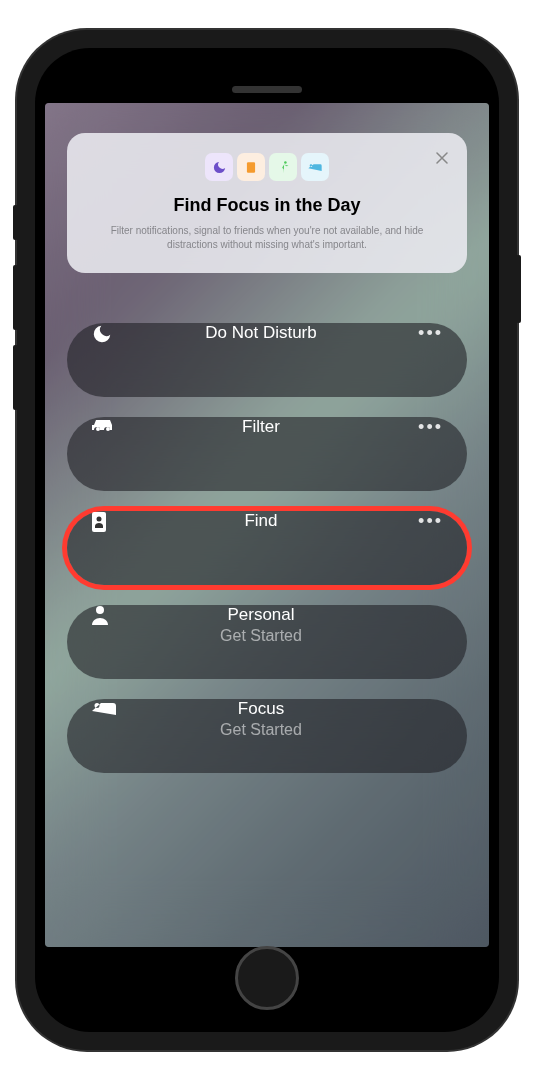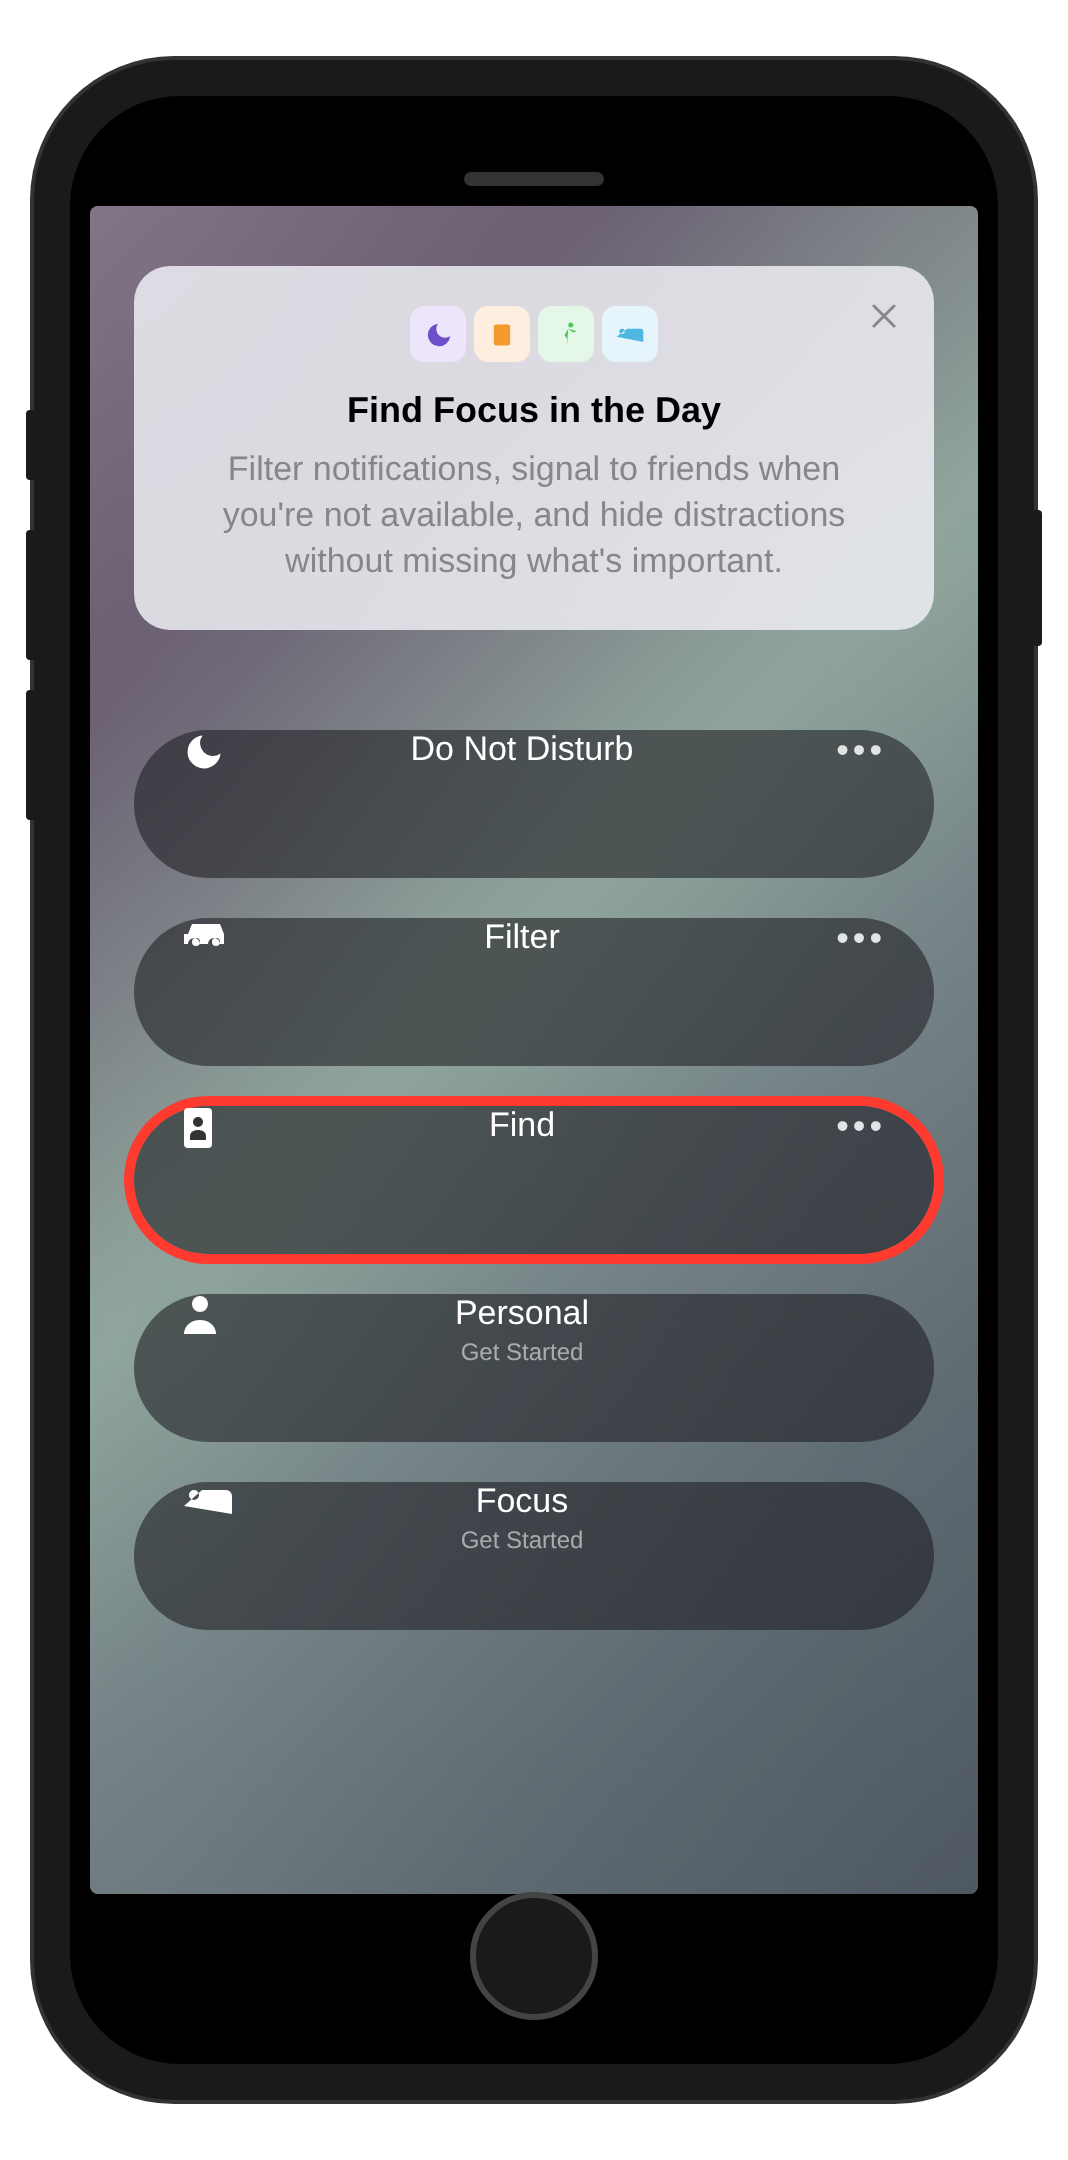--- a/index.html
+++ b/index.html
@@ -122,21 +122,21 @@
     .mini-icon.run { background: #e5f8e8; color: #4bc958; }
     .mini-icon.bed { background: #e5f5fb; color: #4fb7e0; }
     .card-title {
       font-size: 18px;
       font-weight: 700;
       text-align: center;
       color: #000;
       margin-bottom: 8px;
     }
     .card-desc {
-      font-size: 17px;
+      font-size: 10px;
       line-height: 1.35;
       color: #86868b;
       text-align: center;
     }
     .focus-pill {
       background: rgba(30, 30, 35, 0.58);
       backdrop-filter: blur(20px);
       border-radius: 40px;
       height: 74px;
       display: flex;
@@ -164,21 +164,21 @@
       align-items: center;
       margin-left: -12px;
     }
     .pill-label {
       color: #fff;
       font-size: 17px;
       font-weight: 500;
     }
     .pill-sub {
       color: rgba(255,255,255,0.55);
-      font-size: 12px;
+      font-size: 16px;
       margin-top: 2px;
     }
     .pill-more {
       width: 28px;
       color: rgba(255,255,255,0.85);
       font-size: 18px;
       letter-spacing: 2px;
       text-align: right;
       cursor: pointer;
     }

